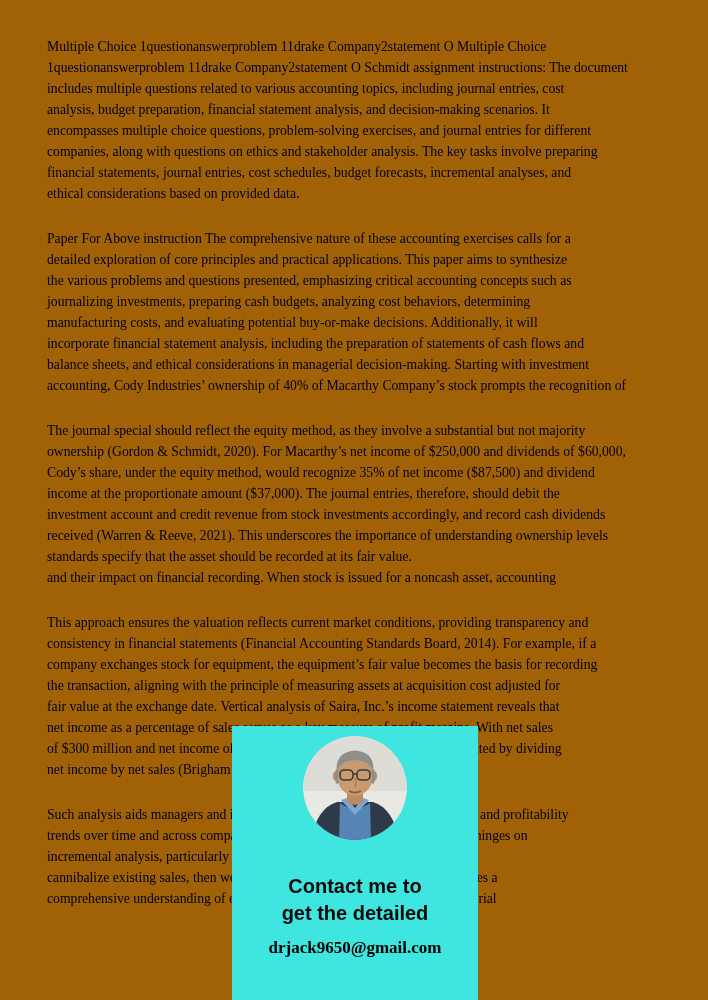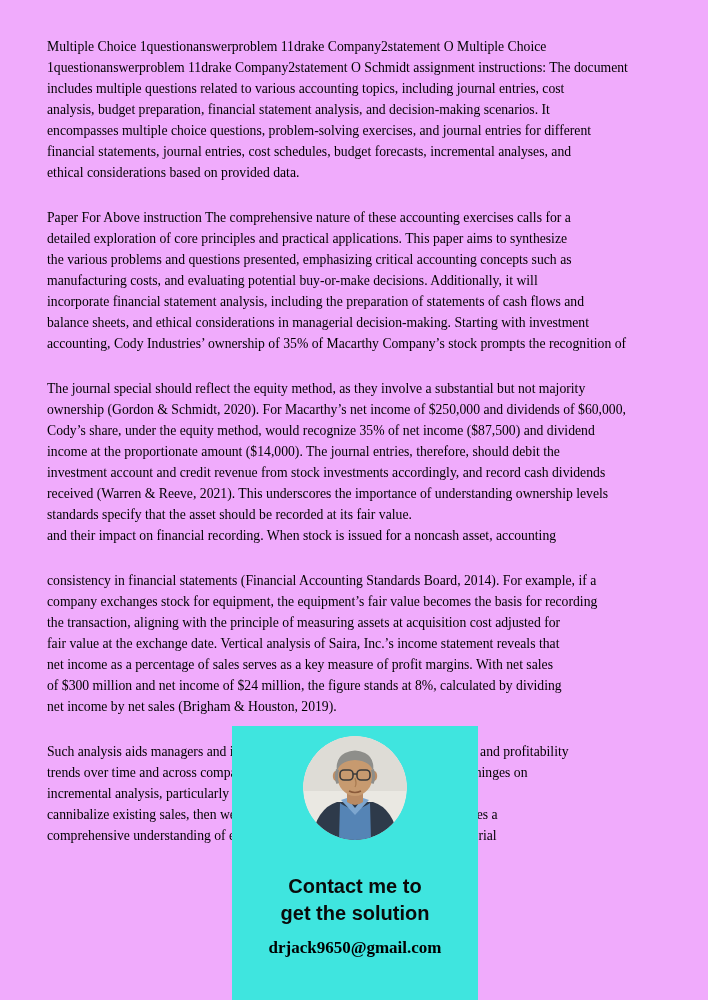--- a/index.html
+++ b/index.html
@@ -4,21 +4,21 @@
 <style>
   html, body {
     margin: 0;
     padding: 0;
     background: #ffffff;
   }
   .page {
     position: relative;
     width: 708px;
     height: 1000px;
-    background: #f0abfc;
+    background: #a16207;
     overflow: hidden;
     font-family: "Liberation Serif", serif;
     color: #000000;
   }
   .text-body {
     position: absolute;
     left: 47px;
     top: 36px;
     width: 616px;
   }
@@ -75,43 +75,46 @@
 
 <div class="page">
 
   <div class="text-body">
     <p class="para">
         <span class="line">Multiple Choice 1questionanswerproblem 11drake Company2statement O Multiple Choice</span>
         <span class="line">1questionanswerproblem 11drake Company2statement O Schmidt assignment instructions: The document</span>
         <span class="line">includes multiple questions related to various accounting topics, including journal entries, cost</span>
         <span class="line">analysis, budget preparation, financial statement analysis, and decision-making scenarios. It</span>
         <span class="line">encompasses multiple choice questions, problem-solving exercises, and journal entries for different</span>
+        <span class="line">companies, along with questions on ethics and stakeholder analysis. The key tasks involve preparing</span>
         <span class="line">financial statements, journal entries, cost schedules, budget forecasts, incremental analyses, and</span>
         <span class="line">ethical considerations based on provided data.</span>
       </p>
     <p class="para">
         <span class="line">Paper For Above instruction The comprehensive nature of these accounting exercises calls for a</span>
         <span class="line">detailed exploration of core principles and practical applications. This paper aims to synthesize</span>
         <span class="line">the various problems and questions presented, emphasizing critical accounting concepts such as</span>
+        <span class="line">journalizing investments, preparing cash budgets, analyzing cost behaviors, determining</span>
         <span class="line">manufacturing costs, and evaluating potential buy-or-make decisions. Additionally, it will</span>
         <span class="line">incorporate financial statement analysis, including the preparation of statements of cash flows and</span>
         <span class="line">balance sheets, and ethical considerations in managerial decision-making. Starting with investment</span>
-        <span class="line">accounting, Cody Industries’ ownership of 35% of Macarthy Company’s stock prompts the recognition of</span>
+        <span class="line">accounting, Cody Industries’ ownership of 40% of Macarthy Company’s stock prompts the recognition of</span>
       </p>
     <p class="para">
         <span class="line">The journal special should reflect the equity method, as they involve a substantial but not majority</span>
         <span class="line">ownership (Gordon &amp; Schmidt, 2020). For Macarthy’s net income of $250,000 and dividends of $60,000,</span>
         <span class="line">Cody’s share, under the equity method, would recognize 35% of net income ($87,500) and dividend</span>
-        <span class="line">income at the proportionate amount ($14,000). The journal entries, therefore, should debit the</span>
+        <span class="line">income at the proportionate amount ($37,000). The journal entries, therefore, should debit the</span>
         <span class="line">investment account and credit revenue from stock investments accordingly, and record cash dividends</span>
         <span class="line">received (Warren &amp; Reeve, 2021). This underscores the importance of understanding ownership levels</span>
         <span class="line">standards specify that the asset should be recorded at its fair value.</span>
         <span class="line">and their impact on financial recording. When stock is issued for a noncash asset, accounting</span>
       </p>
     <p class="para">
+        <span class="line">This approach ensures the valuation reflects current market conditions, providing transparency and</span>
         <span class="line">consistency in financial statements (Financial Accounting Standards Board, 2014). For example, if a</span>
         <span class="line">company exchanges stock for equipment, the equipment’s fair value becomes the basis for recording</span>
         <span class="line">the transaction, aligning with the principle of measuring assets at acquisition cost adjusted for</span>
         <span class="line">fair value at the exchange date. Vertical analysis of Saira, Inc.’s income statement reveals that</span>
         <span class="line">net income as a percentage of sales serves as a key measure of profit margins. With net sales</span>
         <span class="line">of $300 million and net income of $24 million, the figure stands at 8%, calculated by dividing</span>
         <span class="line">net income by net sales (Brigham &amp; Houston, 2019).</span>
       </p>
     <p class="para">
         <span class="line">Such analysis aids managers and investors in evaluating operational efficiency and profitability</span>
@@ -155,18 +158,18 @@
           <rect x="54" y="34" width="13" height="10" rx="4" fill="none" stroke="#3a3a3a" stroke-width="1.6"></rect>
           <line x1="50" y1="38" x2="54" y2="38" stroke="#3a3a3a" stroke-width="1.6"></line>
 
           <path d="M52 42 q2 6 0 9" stroke="#a87a50" stroke-width="1.3" fill="none"></path>
           <path d="M46 55 q6 3 12 0" stroke="#8a5a3a" stroke-width="1.5" fill="none"></path>
         </g>
       </svg>
     </div>
     <div class="contact-heading">
       <div>Contact me to</div>
-      <div>get the solution</div>
+      <div>get the detailed</div>
     </div>
     <div class="contact-email">drjack9650@gmail.com</div>
   </div>
 
 </div>
 
 </body></html>

